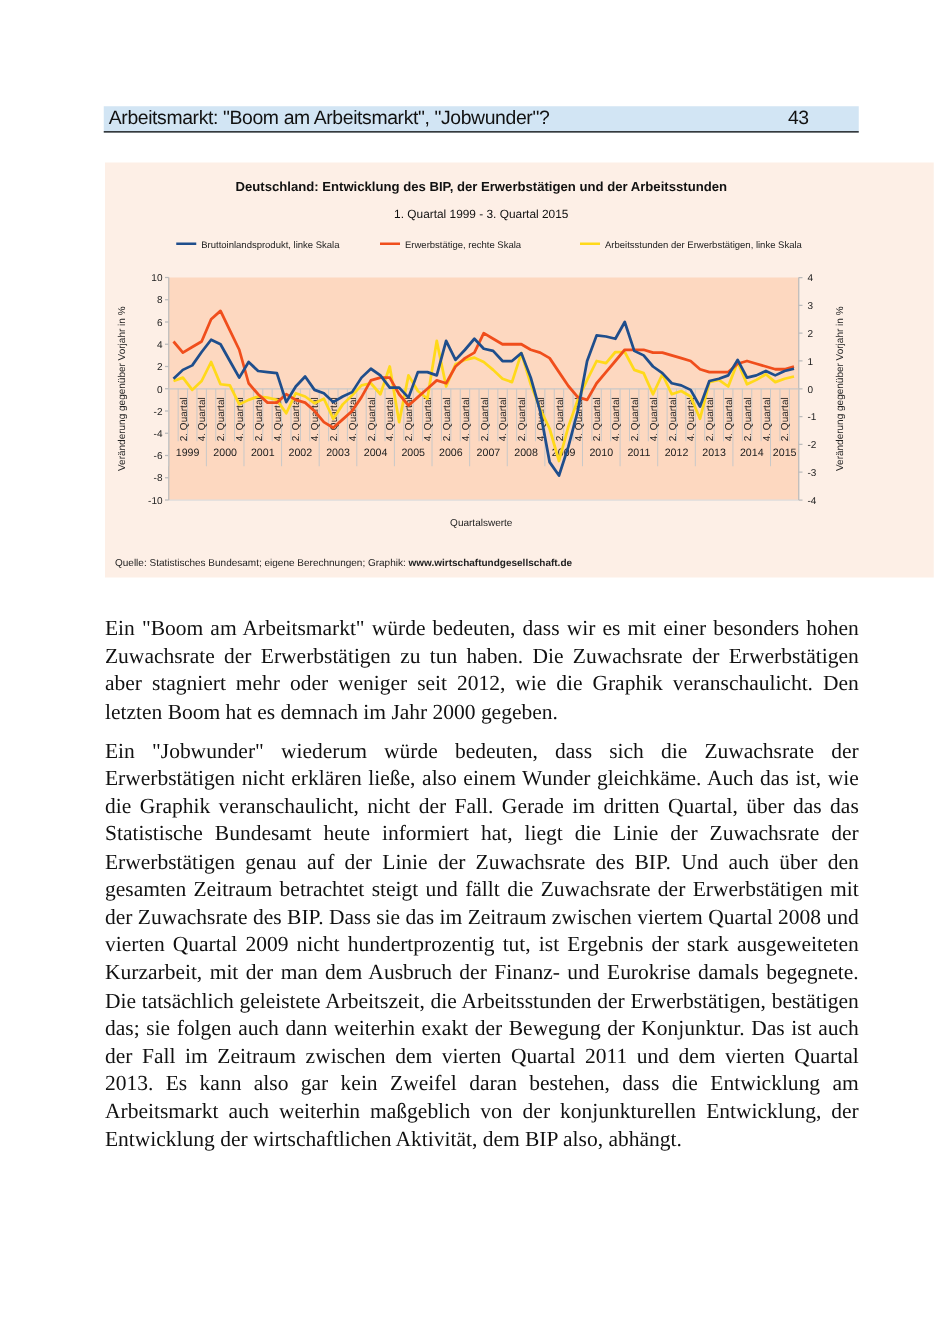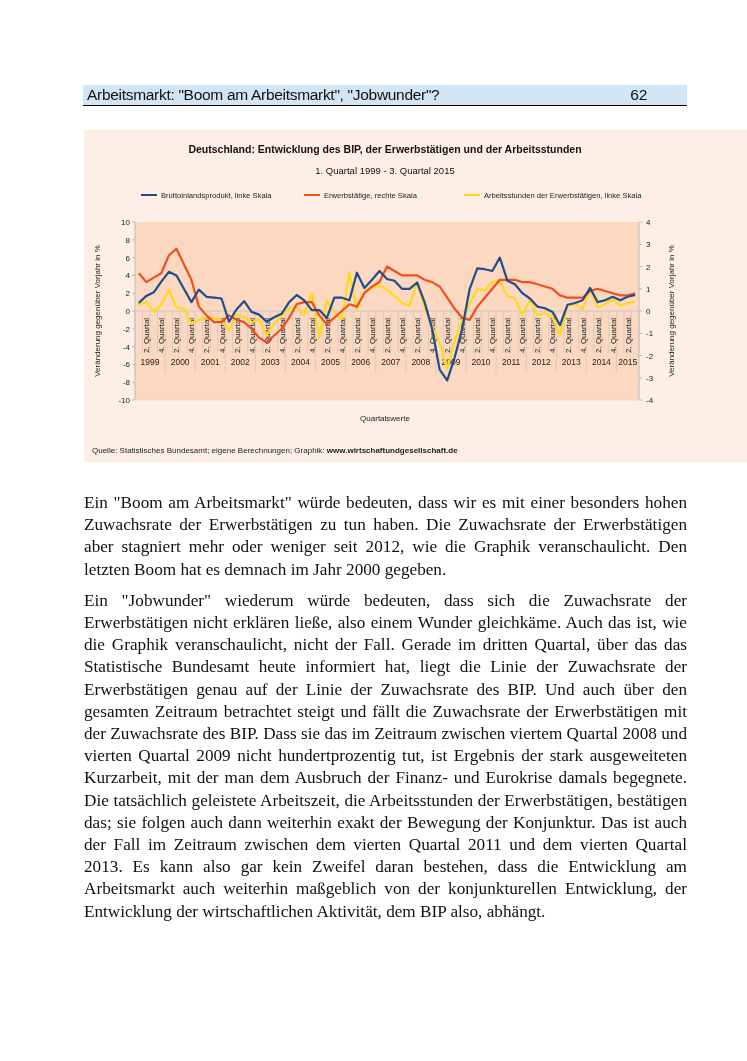--- a/index.html
+++ b/index.html
@@ -22,21 +22,21 @@
     font-family: "Liberation Serif", serif; font-size: 17.2px; line-height: 22.2px;
     color: #111; text-align: justify;
   }
   .body-text p { margin: 0 0 9px 0; }
 </style>
 </head>
 <body>
 
 <div class="header-bar">
   <span class="header-title">Arbeitsmarkt: "Boom am Arbeitsmarkt", "Jobwunder"?</span>
-  <span class="header-page">62</span>
+  <span class="header-page">43</span>
 </div>
 
 <div class="figure">
   <svg id="chart" width="603" height="332" xmlns="http://www.w3.org/2000/svg">
     <text id="c-title" x="301" y="23" text-anchor="middle" font-family="Liberation Sans, sans-serif" font-size="10.5" font-weight="bold" fill="#111">Deutschland: Entwicklung des BIP, der Erwerbstätigen und der Arbeitsstunden</text>
     <text id="c-subtitle" x="301" y="44" text-anchor="middle" font-family="Liberation Sans, sans-serif" font-size="9.5" fill="#111">1. Quartal 1999 -  3. Quartal 2015</text>
     <g id="legend">
         <g>
           <line x1="57" y1="65" x2="73" y2="65" stroke="#1f4e8c" stroke-width="2"></line>
           <text x="77" y="68" font-family="Liberation Sans, sans-serif" font-size="7.6" fill="#222">Bruttoinlandsprodukt, linke Skala</text>

